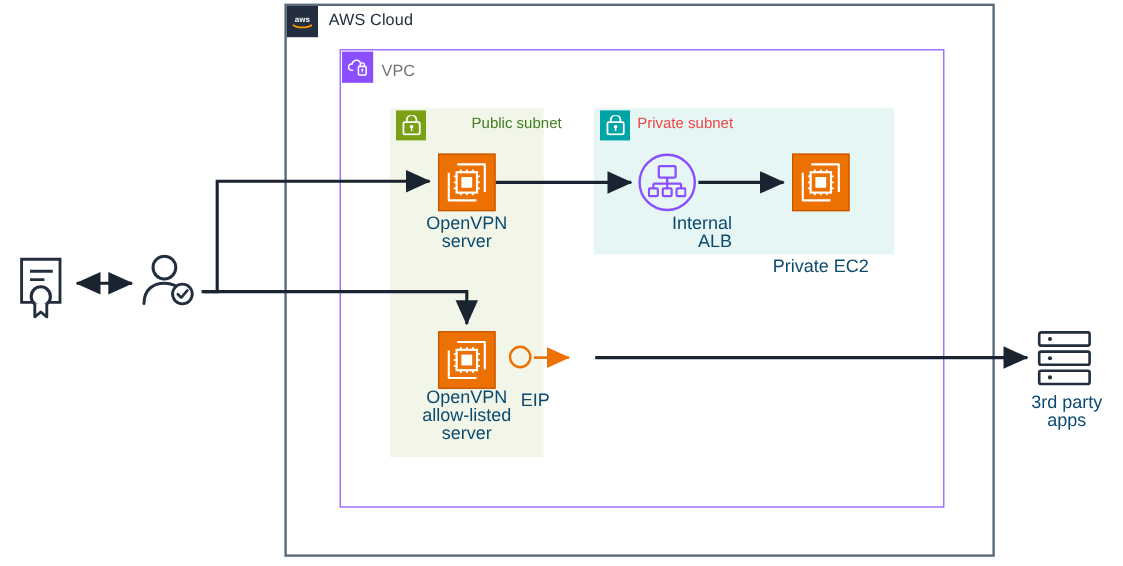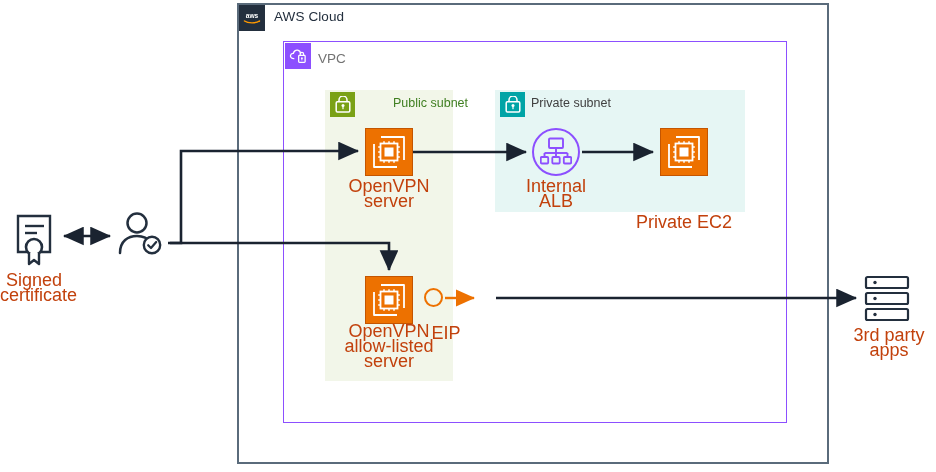--- a/index.html
+++ b/index.html
@@ -74,21 +74,21 @@
     background: #E6F6F4;
   }
   .subnet-badge {
     width: 25px; height: 25px;
     display: flex; align-items: center; justify-content: center;
   }
   .badge-public { left: 330px; top: 92px; background: #7AA116; }
   .badge-private { left: 500px; top: 92px; background: #00A4A6; }
   .subnet-label { font-size: 12.5px; }
   .label-public { left: 361px; top: 96px; color: #3F7E20; margin-left: 32px; }
-  .label-private { left: 531px; top: 96px; color: #404040; }
+  .label-private { left: 531px; top: 96px; color: #ef4444; }
 
   
   .ec2-icon {
     width: 48px; height: 48px;
     background: #ED7100;
     border: 1px solid #C45500;
     box-sizing: border-box;
     display: flex; align-items: center; justify-content: center;
   }
   .ec2-openvpn   { left: 365px; top: 128px; }
@@ -99,27 +99,27 @@
     left: 532px; top: 128px;
     width: 48px; height: 48px;
     border: 2.2px solid #8C4FFF;
     border-radius: 50%;
     box-sizing: border-box;
     display: flex; align-items: center; justify-content: center;
   }
 
   
   .caption {
-    font-size: 18px;
-    color: #c2410c;
+    font-size: 15px;
+    color: #0c4a6e;
     text-align: center;
     line-height: 15px;
   }
   .cap-openvpn   { left: 335px; top: 179px; width: 108px; }
-  .cap-alb       { left: 502px; top: 179px; width: 108px; }
+  .cap-alb       { left: 502px; top: 179px; width: 108px; text-align: right; }
   .cap-ec2       { left: 630px; top: 179px; width: 108px; margin-top: 36px; }
   .cap-allowlist { left: 330px; top: 324px; width: 118px; }
   .cap-cert      { left: 0px;   top: 273px; width: 68px; }
   .cap-user      { left: 104px; top: 262px; width: 70px; }
   .cap-3rd       { left: 843px; top: 328px; width: 92px; }
   .cap-eip       { left: 424px; top: 326px; width: 44px; }
 
   
   .cert-icon { left: 12px; top: 214px; width: 44px; height: 52px; }
   .user-icon { left: 115px; top: 212px; width: 50px; height: 46px; }
@@ -231,24 +231,20 @@
   </svg>
 
   <div class="abs cert-icon">
     <svg width="44" height="52" viewBox="0 0 44 52" aria-hidden="true">
       <path d="M6 2 H38 V38 H6 Z" stroke="#232F3E" stroke-width="2.4" fill="none"></path>
       <line x1="13" y1="12" x2="32" y2="12" stroke="#232F3E" stroke-width="2.4"></line>
       <line x1="13" y1="19" x2="25" y2="19" stroke="#232F3E" stroke-width="2.4"></line>
       <circle cx="22" cy="33" r="8" stroke="#232F3E" stroke-width="2.6" fill="#ffffff"></circle>
       <path d="M17 39 L17 50 L22 46 L27 50 L27 39" stroke="#232F3E" stroke-width="2.4" fill="#ffffff" stroke-linejoin="round"></path>
     </svg>
-  </div>
-  <div class="abs caption cap-cert">
-    <span>Signed</span><br>
-    <span>certificate</span>
   </div>
 
   <div class="abs user-icon">
     <svg width="50" height="46" viewBox="0 0 50 46" aria-hidden="true">
       <circle cx="22" cy="11" r="9.5" stroke="#232F3E" stroke-width="2.5" fill="none"></circle>
       <path d="M5 41 C5 29, 13 24, 22 24 C28 24, 33 26.5, 36 30.5" stroke="#232F3E" stroke-width="2.5" fill="none" stroke-linecap="round"></path>
       <circle cx="37" cy="33" r="8.2" stroke="#232F3E" stroke-width="2.4" fill="#ffffff"></circle>
       <path d="M33.2 33.2 L36 36 L41.2 30" stroke="#232F3E" stroke-width="2.2" fill="none" stroke-linecap="round" stroke-linejoin="round"></path>
     </svg>
   </div>

